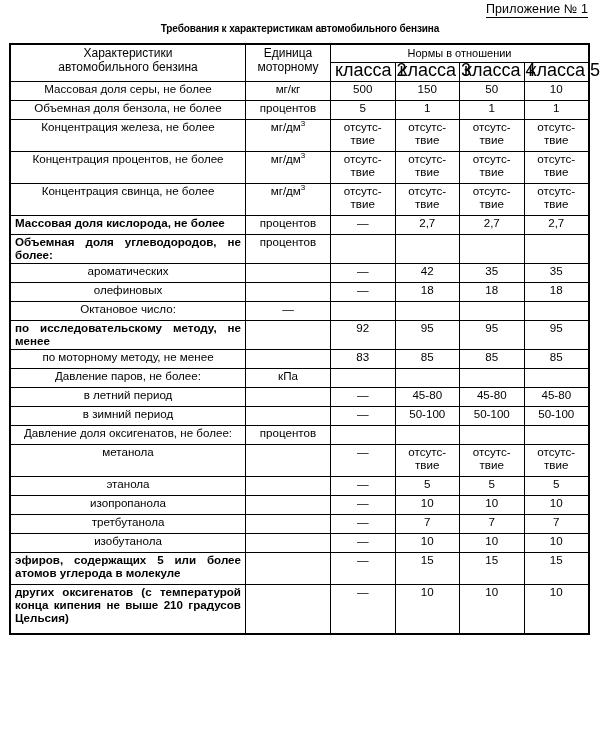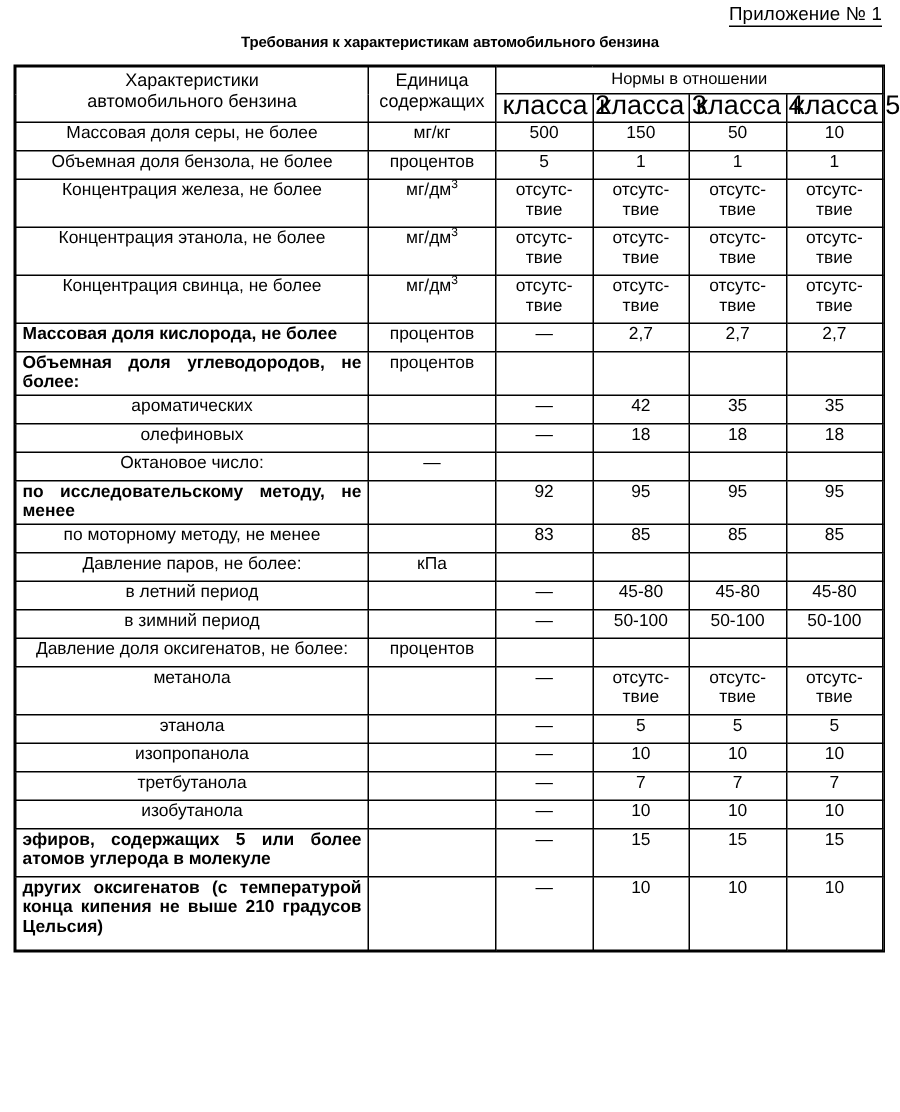--- a/index.html
+++ b/index.html
@@ -157,21 +157,21 @@
         <col class="c-class">
       </colgroup>
       <thead>
         <tr class="r2">
           <th class="head-name" rowspan="2">
             <div>Характеристики</div>
             <div>автомобильного бензина</div>
           </th>
           <th class="head-unit" rowspan="2">
             <div>Единица</div>
-            <div>содержащих</div>
+            <div>моторному</div>
           </th>
           <th class="head-norms" colspan="4">Нормы в отношении</th>
         </tr>
         <tr class="r1">
           <th class="head-class">класса 2</th>
           <th class="head-class">класса 3</th>
           <th class="head-class">класса 4</th>
           <th class="head-class">класса 5</th>
         </tr>
       </thead>
@@ -198,21 +198,21 @@
             <td class="val">отсутс-
 твие</td>
             <td class="val">отсутс-
 твие</td>
             <td class="val">отсутс-
 твие</td>
             <td class="val">отсутс-
 твие</td>
           </tr>
           <tr class="r2">
-            <td class="name">Концентрация этанола, не более</td>
+            <td class="name">Концентрация процентов, не более</td>
             <td class="unit"><span>мг/дм</span><span class="sup">3</span></td>
             <td class="val">отсутс-
 твие</td>
             <td class="val">отсутс-
 твие</td>
             <td class="val">отсутс-
 твие</td>
             <td class="val">отсутс-
 твие</td>
           </tr>

